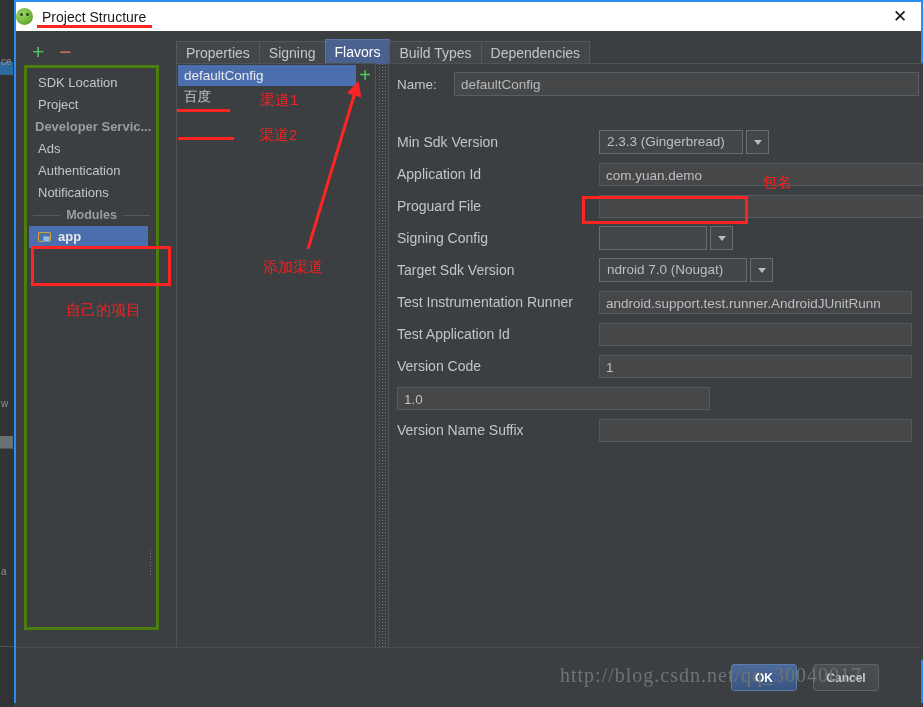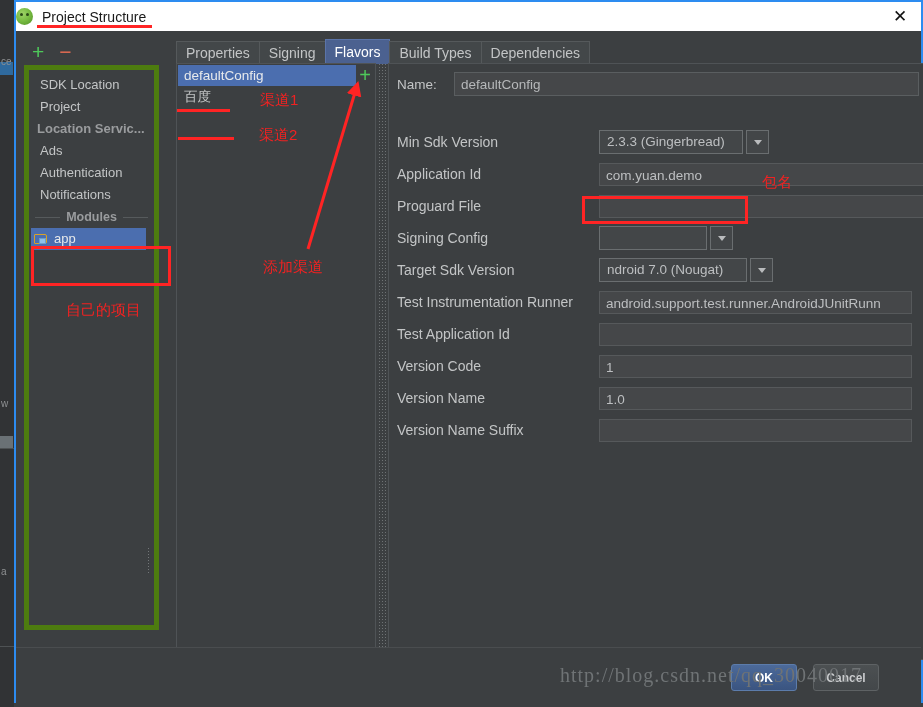--- a/index.html
+++ b/index.html
@@ -142,21 +142,21 @@
     user-select: none;
   }
 
   
   .tree {
     position: absolute;
     left: 8px; top: 34px;
     width: 135px;
     height: 565px;
     background: #3c3f41;
-    border: 5px solid #4d7c0f;
+    border: 3px solid #4d7c0f;
     box-sizing: border-box;
     font-size: 13px;
     color: #c3c5c6;
     padding-top: 4px;
   }
   .tree-item {
     height: 22px;
     line-height: 22px;
     padding-left: 11px;
     white-space: nowrap;
@@ -181,24 +181,25 @@
   }
   .tree-sep .ln {
     flex: 1;
     height: 1px;
     background: #565a5c;
   }
   .tree-item.selected {
     background: #4b6eaf;
     color: #e6e8ea;
     margin: 0 8px 0 2px;
-    padding-left: 3px;
+    padding-left: 9px;
     display: flex;
     align-items: center;
     gap: 6px;
+    font-weight: bold;
   }
   .folder-icon {
     width: 14px; height: 12px;
     position: relative;
     flex: none;
   }
   .folder-icon::before {
     content: "";
     position: absolute;
     left: 0; top: 1px;
@@ -540,21 +541,21 @@
   <div class="dlg-body">
 
     <div class="left-toolbar">
       <span class="tb-plus">+</span>
       <span class="tb-minus">−</span>
     </div>
 
     <div class="tree">
       <div class="tree-item">SDK Location</div>
       <div class="tree-item">Project</div>
-      <div class="tree-item header">Location Servic...</div>
+      <div class="tree-item header">Developer Servic...</div>
       <div class="tree-item">Ads</div>
       <div class="tree-item">Authentication</div>
       <div class="tree-item">Notifications</div>
       <div class="tree-sep">
         <span class="ln"></span>
         <span>Modules</span>
         <span class="ln"></span>
       </div>
       <div class="tree-item selected">
         <span class="folder-icon"></span>
@@ -659,21 +660,20 @@
           </div>
 
           <div class="frow">
             <div class="flabel">Version Code</div>
             <div class="fval">
               <div class="textfield">1</div>
             </div>
           </div>
 
           <div class="frow">
-            <div class="flabel">Version Name</div>
             <div class="fval">
               <div class="textfield">1.0</div>
             </div>
           </div>
 
           <div class="frow">
             <div class="flabel">Version Name Suffix</div>
             <div class="fval">
               <div class="textfield"></div>
             </div>

